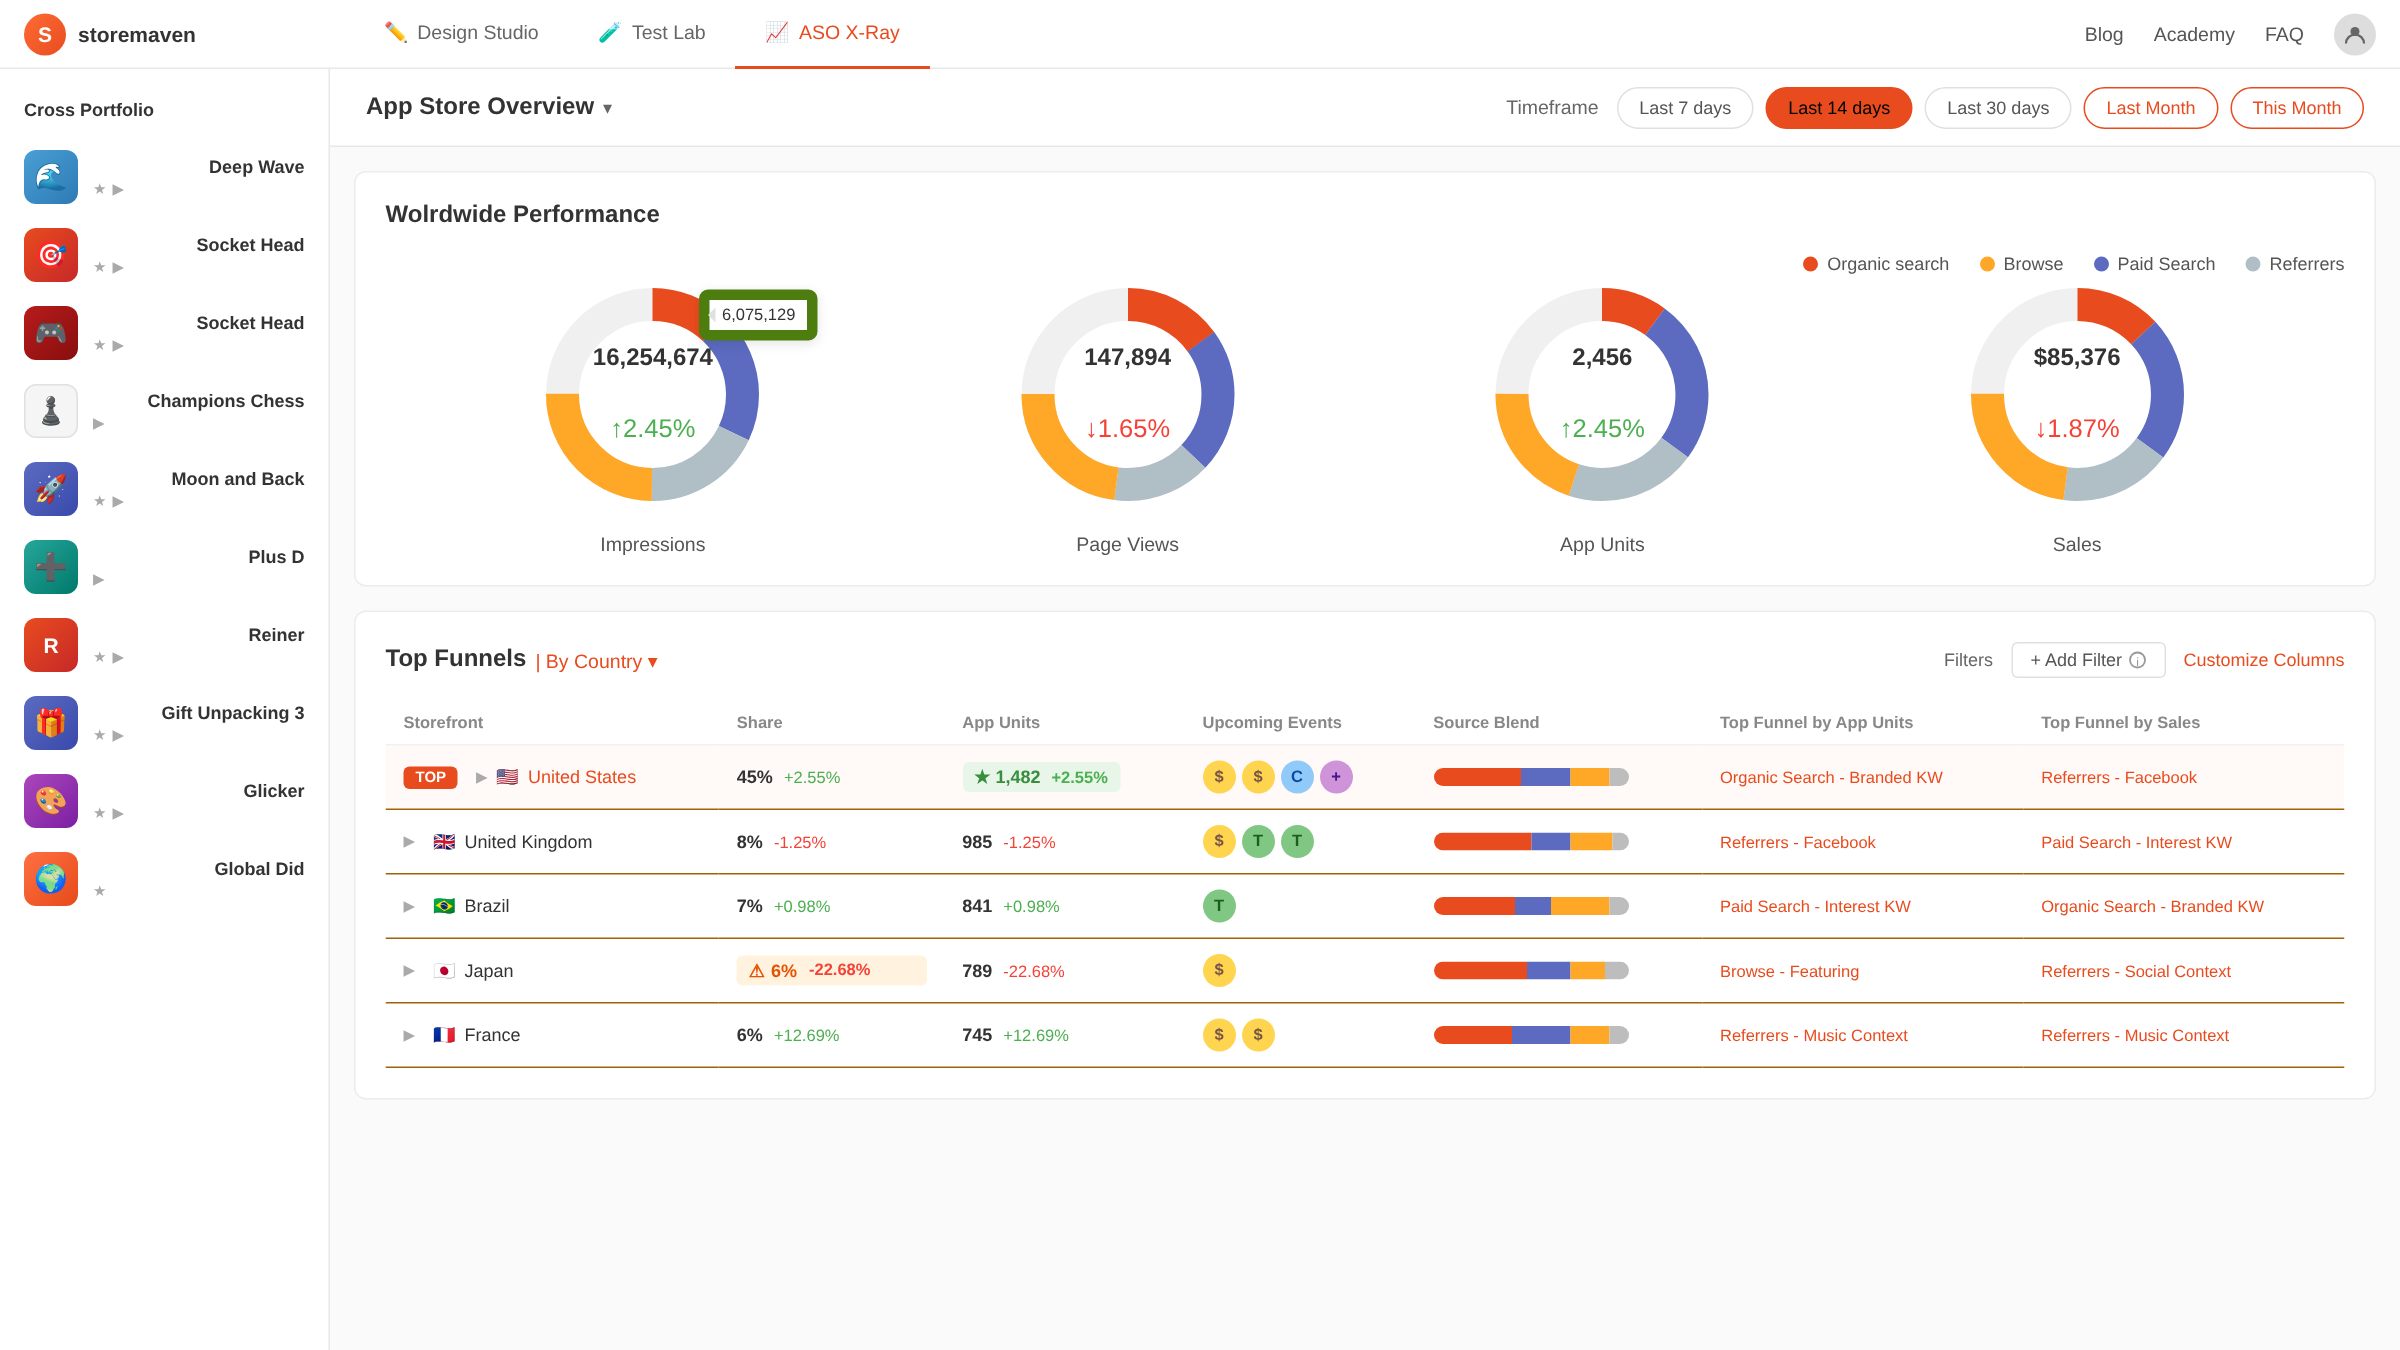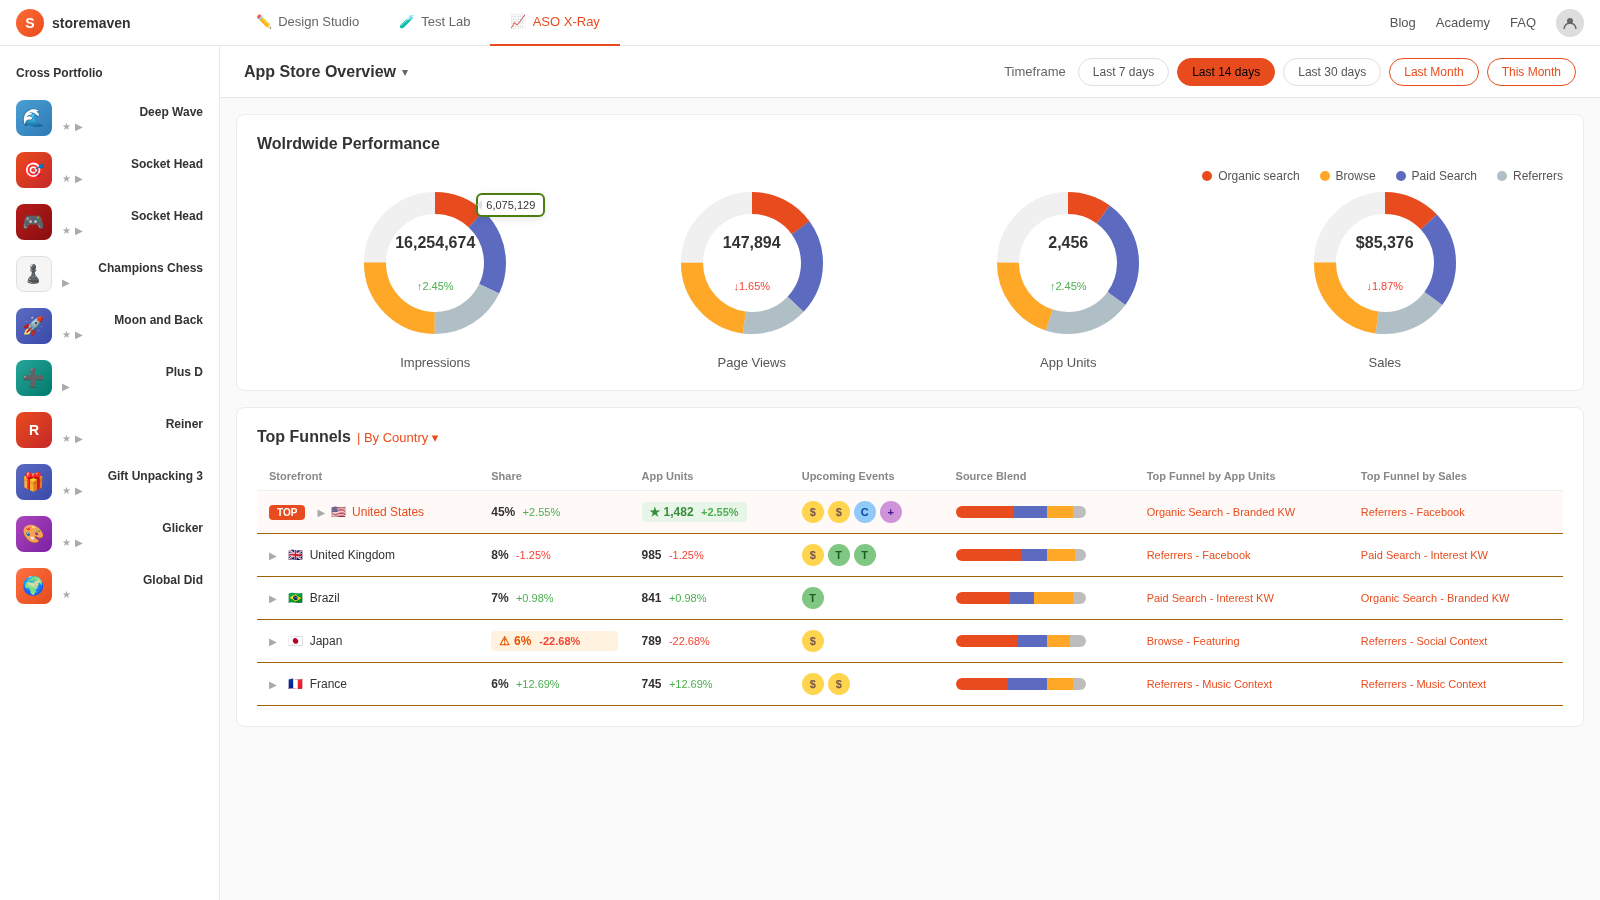--- a/index.html
+++ b/index.html
@@ -54,25 +54,25 @@
     .legend-item { display: flex; align-items: center; gap: 6px; font-size: 12px; color: #555; }
     .legend-dot { width: 10px; height: 10px; border-radius: 50%; }
 
     .charts-row { display: flex; align-items: flex-start; justify-content: space-around; padding: 0 20px; }
     .chart-item { display: flex; flex-direction: column; align-items: center; gap: 12px; }
     .chart-label { font-size: 13px; color: #555; }
 
     .donut-wrapper { position: relative; width: 160px; height: 160px; }
     .donut-center { position: absolute; top: 50%; left: 50%; transform: translate(-50%, -50%); text-align: center; }
     .donut-value { font-size: 16px; font-weight: 700; color: #333; }
-    .donut-change { font-size: 11px; margin-top: 28px; }
+    .donut-change { font-size: 17px; margin-top: 28px; }
     .donut-change.up { color: #4caf50; }
     .donut-change.down { color: #f44336; }
 
-    .tooltip-bubble { position: absolute; top: 10px; right: -30px; background: #fff; border: 2px solid #4d7c0f; border-radius: 6px; padding: 4px 8px; font-size: 11px; color: #333; white-space: nowrap; box-shadow: 0 2px 8px rgba(0,0,0,0.1); z-index: 10; }
+    .tooltip-bubble { position: absolute; top: 10px; right: -30px; background: #fff; border: 7px solid #4d7c0f; border-radius: 6px; padding: 4px 8px; font-size: 11px; color: #333; white-space: nowrap; box-shadow: 0 2px 8px rgba(0,0,0,0.1); z-index: 10; }
     .tooltip-bubble::before { content: ''; position: absolute; left: -6px; top: 50%; transform: translateY(-50%); border: 5px solid transparent; border-right-color: #e0e0e0; }
 
     
     .funnels-header { display: flex; align-items: center; justify-content: space-between; margin-bottom: 16px; }
     .funnels-title-area { display: flex; align-items: center; gap: 6px; }
     .funnels-title { font-size: 16px; font-weight: 600; color: #333; }
     .funnels-subtitle { font-size: 13px; color: #e84c1e; cursor: pointer; }
     .filters-area { display: flex; align-items: center; gap: 12px; }
     .filters-label { font-size: 12px; color: #666; }
     .add-filter-btn { display: flex; align-items: center; gap: 4px; padding: 4px 12px; border: 1px solid #e0e0e0; border-radius: 4px; background: #fff; font-size: 12px; color: #555; cursor: pointer; }
@@ -378,20 +378,31 @@
 
       </div>
     </div>
 
     <div class="section">
       <div class="funnels-header">
         <div class="funnels-title-area">
           <span class="funnels-title">Top Funnels</span>
           <span class="funnels-subtitle">| By Country ▾</span>
         </div>
+        <div class="filters-area">
+          <span class="filters-label">Filters</span>
+          <button class="add-filter-btn">
+            <span>+ Add Filter</span>
+            <svg width="12" height="12" viewBox="0 0 12 12">
+                <circle cx="6" cy="6" r="5" stroke="#999" stroke-width="1.2" fill="none"></circle>
+                <text x="6" y="10" text-anchor="middle" font-size="8" fill="#999">i</text>
+              </svg>
+          </button>
+          <a class="customize-btn">Customize Columns</a>
+        </div>
       </div>
 
       <div class="table-container">
         <table>
           <thead>
             <tr>
               <th>Storefront</th>
               <th>Share</th>
               <th>App Units</th>
               <th>Upcoming Events</th>

